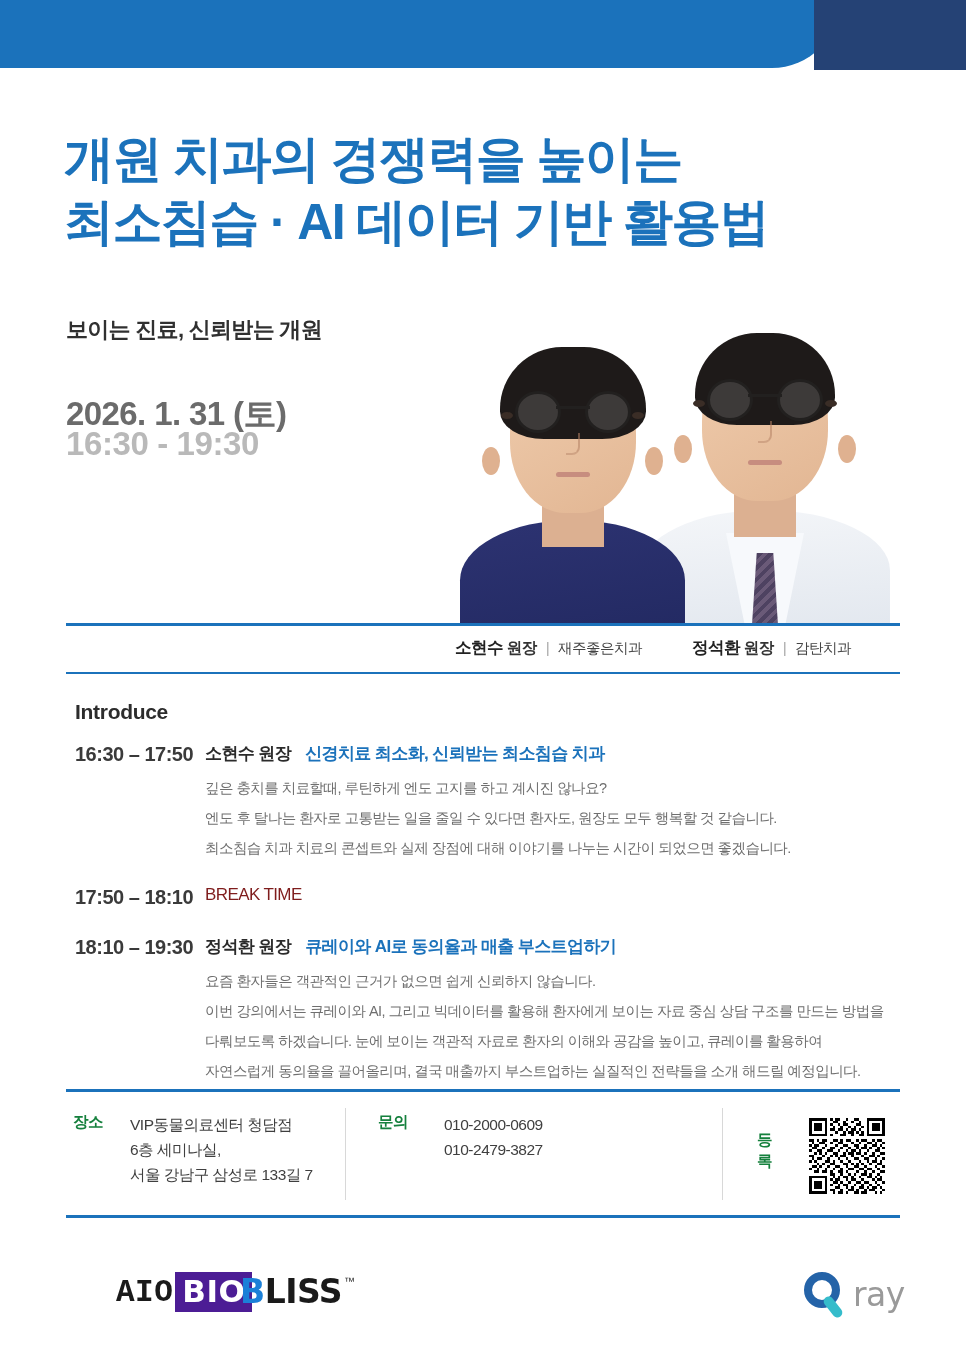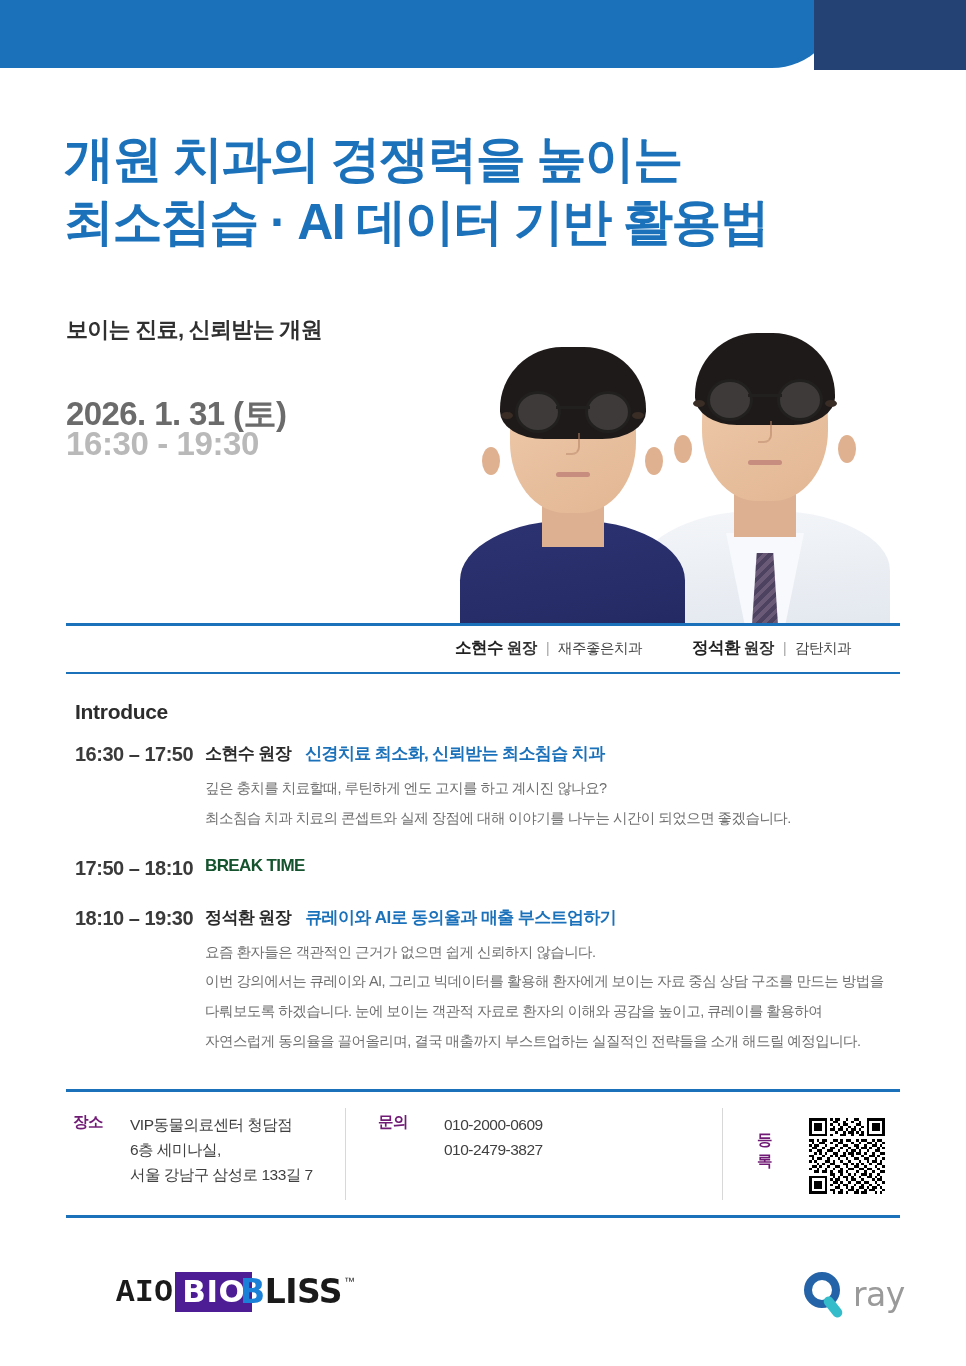--- a/index.html
+++ b/index.html
@@ -262,40 +262,40 @@
     letter-spacing: -0.5px;
   }
   .slot-head {
     margin-left: 130px;
     font-size: 17px;
     letter-spacing: -0.6px;
     white-space: nowrap;
   }
   .slot-speaker { font-weight: 800; color: #2b2b2b; margin-right: 14px; }
   .slot-topic   { font-weight: 800; color: #1b72bb; }
-  .slot-plain   { font-weight: 700; color: #14532d; }
+  .slot-plain   { font-weight: 400; color: #7f1d1d; }
   .slot-desc {
     margin-left: 130px;
     margin-top: 13px;
   }
   .slot-desc p {
     margin: 0 0 8px 0;
     font-size: 14.5px;
     line-height: 1.5;
     color: #6f6f6f;
     letter-spacing: -0.55px;
     white-space: nowrap;
   }
 
   
   .footer-info { position: absolute; top: 1108px; left: 0; width: 966px; height: 100px; }
   .fi-block { position: absolute; }
   .fi-label {
     position: absolute; top: 0; left: 0;
-    font-size: 15.5px; font-weight: 800; color: #701a75; letter-spacing: -0.5px;
+    font-size: 15.5px; font-weight: 800; color: #15803d; letter-spacing: -0.5px;
   }
   .fi-lines { font-size: 15.5px; color: #3f3f3f; letter-spacing: -0.5px; line-height: 1.62; }
   .fi-lines div { white-space: nowrap; }
 
   #fi-venue   { left: 73px; top: 4px; }
   #fi-venue .fi-lines   { margin-left: 57px; }
   #fi-contact { left: 378px; top: 4px; }
   #fi-contact .fi-lines { margin-left: 66px; }
 
   .fi-divider { position: absolute; top: 0; width: 1px; height: 92px; background: #d8d8d8; }
@@ -444,20 +444,21 @@
 
 <div class="agenda">
 
   <div class="slot">
     <div class="slot-time">16:30 – 17:50</div>
     <div class="slot-head">
       <span class="slot-speaker">소현수 원장</span><span class="slot-topic">신경치료 최소화, 신뢰받는 최소침습 치과</span>
     </div>
     <div class="slot-desc">
       <p>깊은 충치를 치료할때, 루틴하게 엔도 고지를 하고 계시진 않나요?</p>
+      <p>엔도 후 탈나는 환자로 고통받는 일을 줄일 수 있다면 환자도, 원장도 모두 행복할 것 같습니다.</p>
       <p>최소침습 치과 치료의 콘셉트와 실제 장점에 대해 이야기를 나누는 시간이 되었으면 좋겠습니다.</p>
     </div>
   </div>
 
   <div class="slot" style="margin-bottom:30px;">
     <div class="slot-time">17:50 – 18:10</div>
     <div class="slot-head">
       <span class="slot-plain">BREAK TIME</span>
     </div>
   </div>

